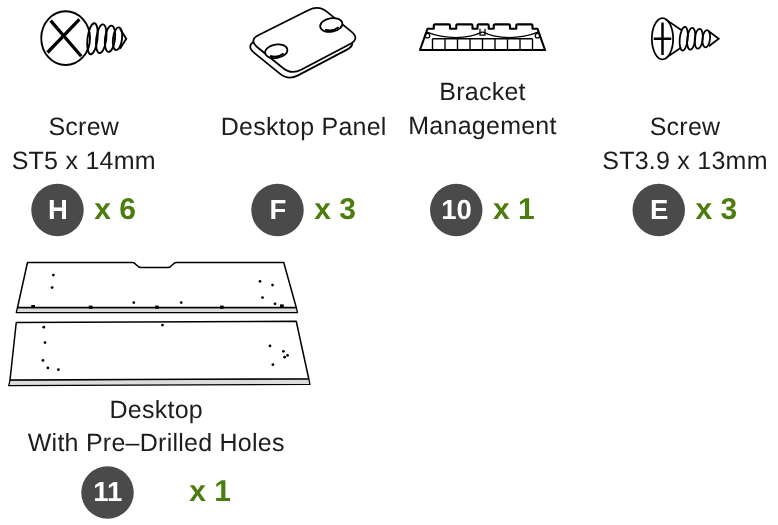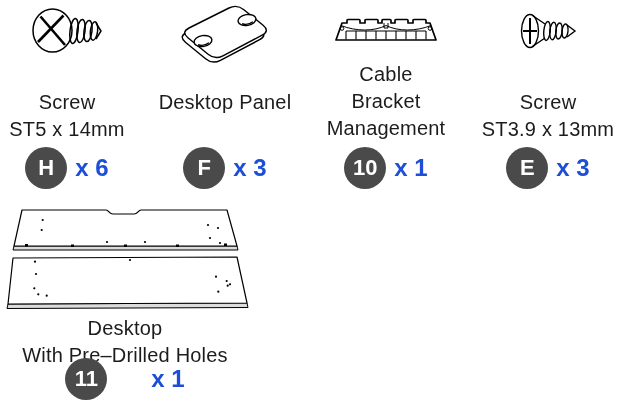--- a/index.html
+++ b/index.html
@@ -4,24 +4,24 @@
 <style>
   html,body{margin:0;padding:0;background:#fff;}
   body{width:622px;height:420px;position:relative;font-family:"Liberation Sans",sans-serif;overflow:hidden;}
   .item{position:absolute;top:0;height:195px;}
   .item svg{position:absolute;left:50%;transform:translateX(-50%);}
   .pname{position:absolute;left:-25px;right:-25px;text-align:center;font-size:20px;line-height:27px;color:#1c1c1c;letter-spacing:0.2px;}
   .pname.two{top:89px;}
   .pname.three{top:61px;}
   .badge-row{position:absolute;top:147px;left:0;right:0;display:flex;justify-content:center;align-items:center;gap:8px;}
   .badge{width:42px;height:42px;border-radius:50%;background:#4a4a4a;color:#fff;font-weight:bold;font-size:22px;display:flex;align-items:center;justify-content:center;}
-  .qty{font-weight:bold;font-size:24px;color:#1d4ed8;}
+  .qty{font-weight:bold;font-size:24px;color:#4d7c0f;}
   .desk{position:absolute;left:0;top:195px;width:250px;height:225px;}
   .desk .pname{top:120px;}
-  .desk .badge-row{top:163px;gap:44px;}
+  .desk .badge-row{top:178px;gap:44px;}
   svg{overflow:visible;}
 </style>
 </head>
 <body>
 
 <div class="item" style="left:0;width:134px;">
   <svg width="70" height="48" viewBox="0 0 70 48" style="top:7px" fill="none" stroke="#000" stroke-width="1.5">
     <ellipse cx="20.5" cy="23.5" rx="19.5" ry="21.5"></ellipse>
     <path d="M8.5 9.5 L33 38" stroke-width="2.6"></path>
     <path d="M31.5 8.5 L6 35" stroke-width="2.6"></path>
@@ -34,21 +34,21 @@
   <div class="pname two">
     <div>Screw</div>
     <div>ST5 x 14mm</div>
   </div>
   <div class="badge-row">
     <div class="badge">H</div>
     <div class="qty">x 6</div>
   </div>
 </div>
 
-<div class="item" style="left:150px;width:150px;text-decoration:underline;">
+<div class="item" style="left:168px;width:150px;text-decoration:underline;">
   <svg width="96" height="62" viewBox="0 0 96 62" style="top:1px" fill="#fff" stroke="#000" stroke-width="1.4">
     <path transform="translate(-2.5,4.5)" d="M12 27 L52 7 Q60 3 66.9 8.7 L86.1 24.3 Q93 30 85.1 34.2 L45.9 54.8 Q38 59 31.1 53.2 L10.9 36.8 Q4 31 12 27 Z"></path>
     <path d="M12 27 L52 7 Q60 3 66.9 8.7 L86.1 24.3 Q93 30 85.1 34.2 L45.9 54.8 Q38 59 31.1 53.2 L10.9 36.8 Q4 31 12 27 Z"></path>
     <g transform="translate(70,19) rotate(-10)">
       <ellipse rx="9" ry="5.4"></ellipse>
       <path d="M-5.5 2.8 Q0 5.8 5.5 2.8"></path>
     </g>
     <g transform="translate(26,40) rotate(-10)">
       <ellipse rx="9" ry="5.4"></ellipse>
       <path d="M-5.5 2.8 Q0 5.8 5.5 2.8"></path>
@@ -67,21 +67,20 @@
   <svg width="104" height="28" viewBox="0 0 104 28" style="top:17px" fill="none" stroke="#000" stroke-width="1.4">
     <path stroke-width="1.7" stroke-linejoin="round" d="M2 23 L8 6 L13 6 L13 3.5 Q13 2.5 14 2.5 L25 2.5 Q26 2.5 26 3.5 L26 6 L31 6 L31 3.5 Q31 2.5 32 2.5 L43 2.5 Q44 2.5 44 3.5 L44 6 L48 6 L48 3.5 Q48 2.5 49 2.5 L56 2.5 Q57 2.5 57 3.5 L57 6 L61 6 L61 3.5 Q61 2.5 62 2.5 L73 2.5 Q74 2.5 74 3.5 L74 6 L79 6 L79 3.5 Q79 2.5 80 2.5 L91 2.5 Q92 2.5 92 3.5 L92 6 L96 6 L102 23 Z"></path>
     <path d="M12 14 L92 14 M12 14 L12 22.5 M22 14 L22 22.5 M32 14 L32 22.5 M42 14 L42 22.5 M52 14 L52 22.5 M62 14 L62 22.5 M72 14 L72 22.5 M82 14 L82 22.5 M92 14 L92 22.5" stroke-width="1.1"></path>
     <path d="M52 8.5 C40 14.5 22 14.5 7 8.5" stroke-width="1"></path>
     <path d="M52 8.5 C64 14.5 82 14.5 97 8.5" stroke-width="1"></path>
     <circle cx="8" cy="11.5" r="1.8" stroke-width="1"></circle>
     <circle cx="96" cy="11.5" r="1.8" stroke-width="1"></circle>
     <path d="M50 6 L50 11 L54 11 L54 6" stroke-width="1"></path>
   </svg>
   <div class="pname three">
-    <div>Cable</div>
     <div>Bracket</div>
     <div>Management</div>
   </div>
   <div class="badge-row">
     <div class="badge">10</div>
     <div class="qty">x 1</div>
   </div>
 </div>
 
 <div class="item" style="left:476px;width:144px;">

